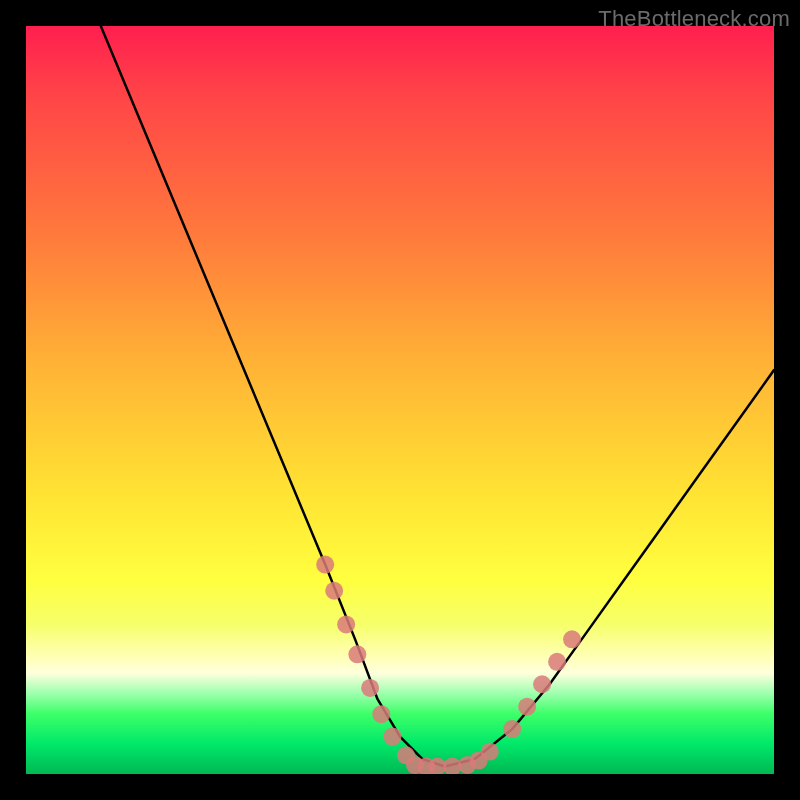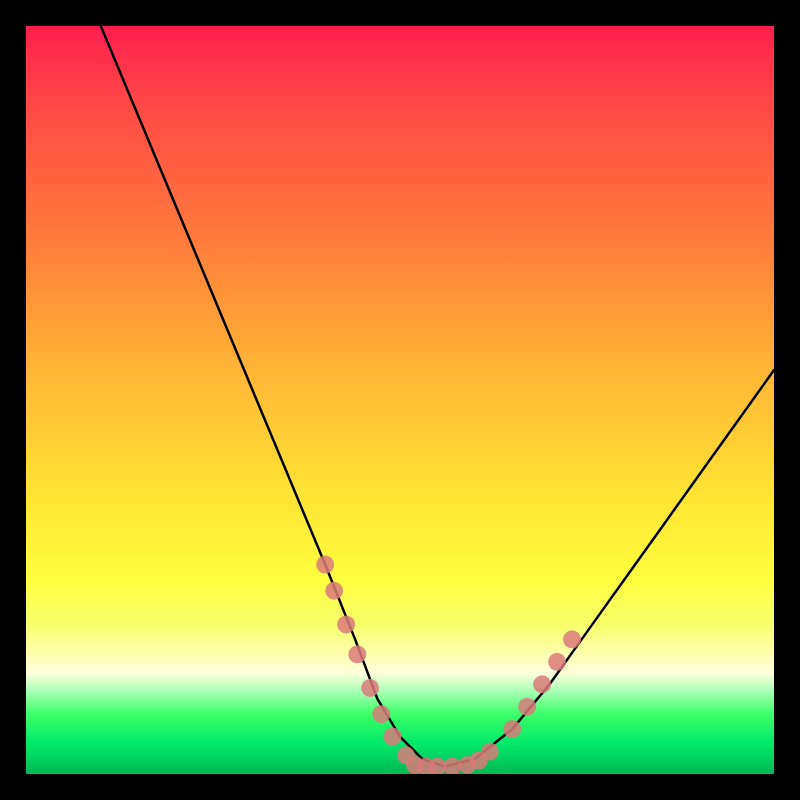--- a/index.html
+++ b/index.html
@@ -83,13 +83,14 @@
           <circle cx="452.54" cy="734.54" r="9" fill="#d97a7a" fill-opacity="0.85"></circle>
           <circle cx="463.76" cy="725.56" r="9" fill="#d97a7a" fill-opacity="0.85"></circle>
           <circle cx="486.20" cy="703.12" r="9" fill="#d97a7a" fill-opacity="0.85"></circle>
           <circle cx="501.16" cy="680.68" r="9" fill="#d97a7a" fill-opacity="0.85"></circle>
           <circle cx="516.12" cy="658.24" r="9" fill="#d97a7a" fill-opacity="0.85"></circle>
           <circle cx="531.08" cy="635.80" r="9" fill="#d97a7a" fill-opacity="0.85"></circle>
           <circle cx="546.04" cy="613.36" r="9" fill="#d97a7a" fill-opacity="0.85"></circle>
         </g>
     </svg>
   </div>
+  <div class="watermark">TheBottleneck.com</div>
 </div>
 
 </body></html>

